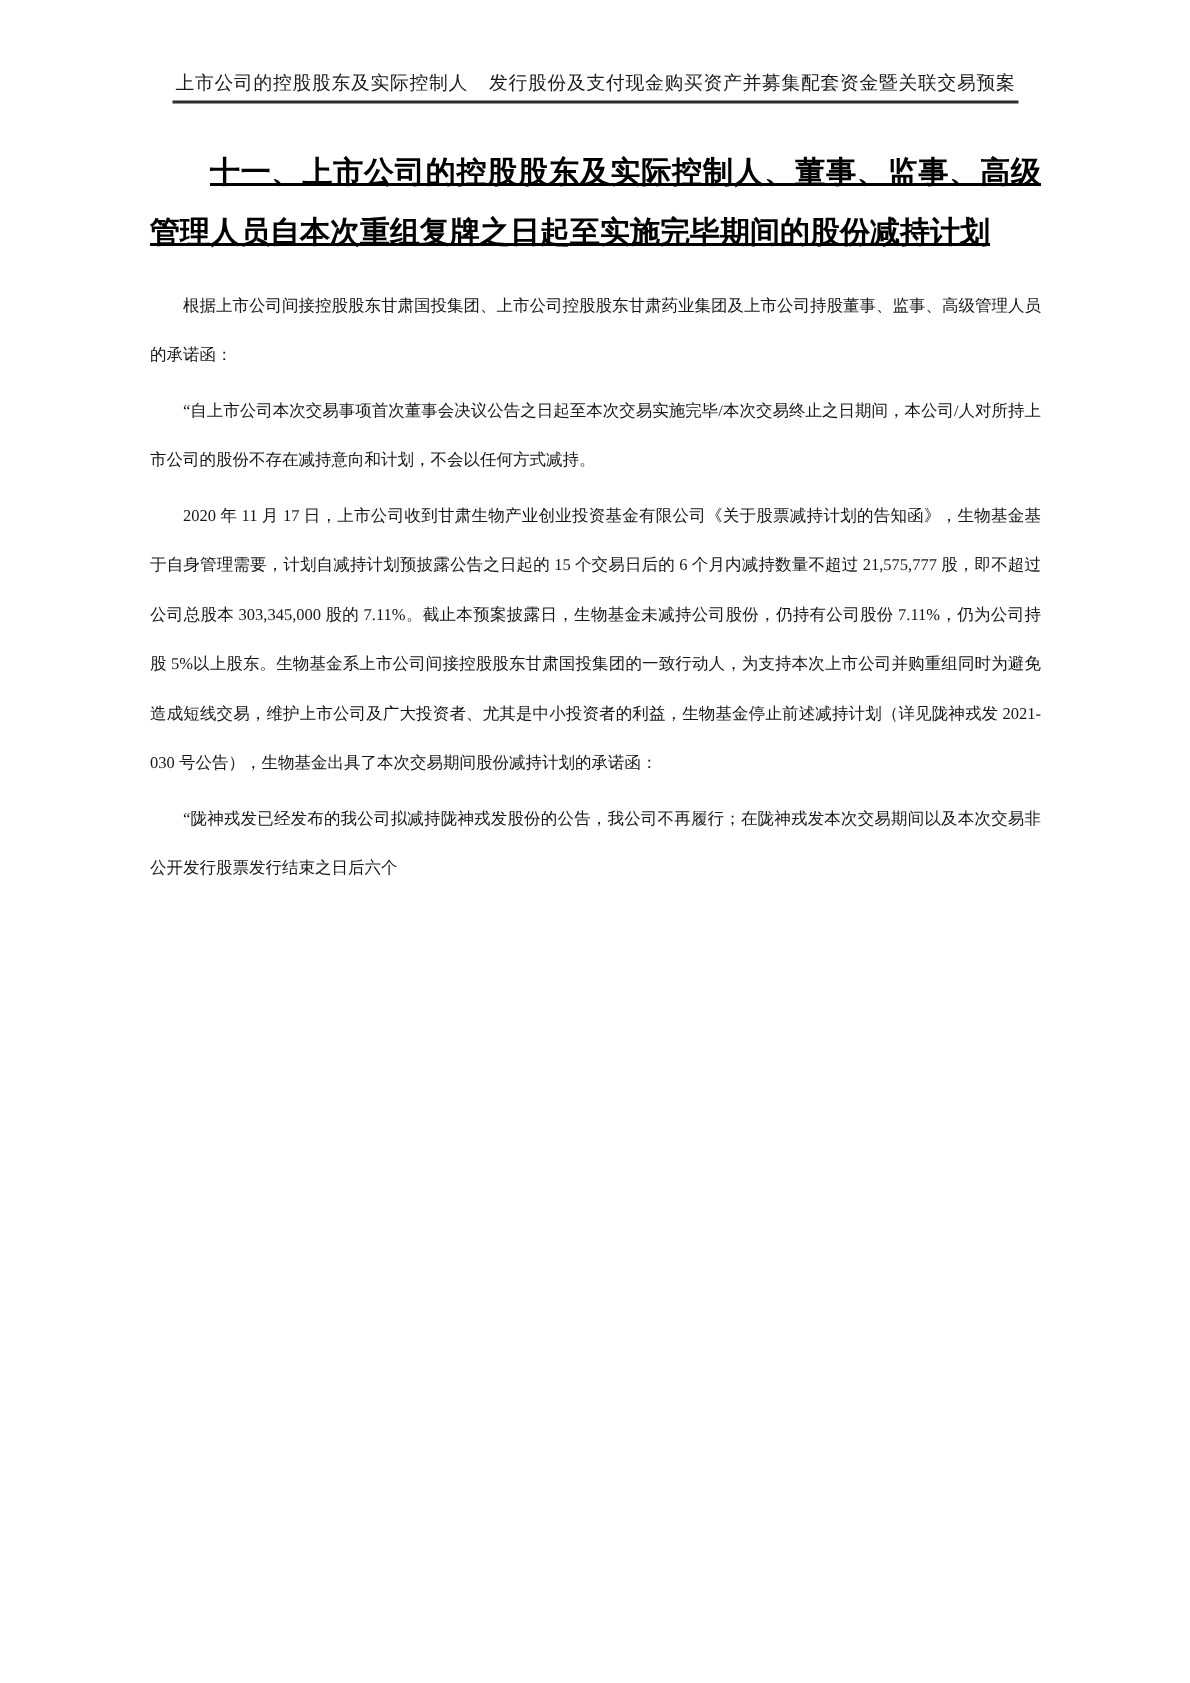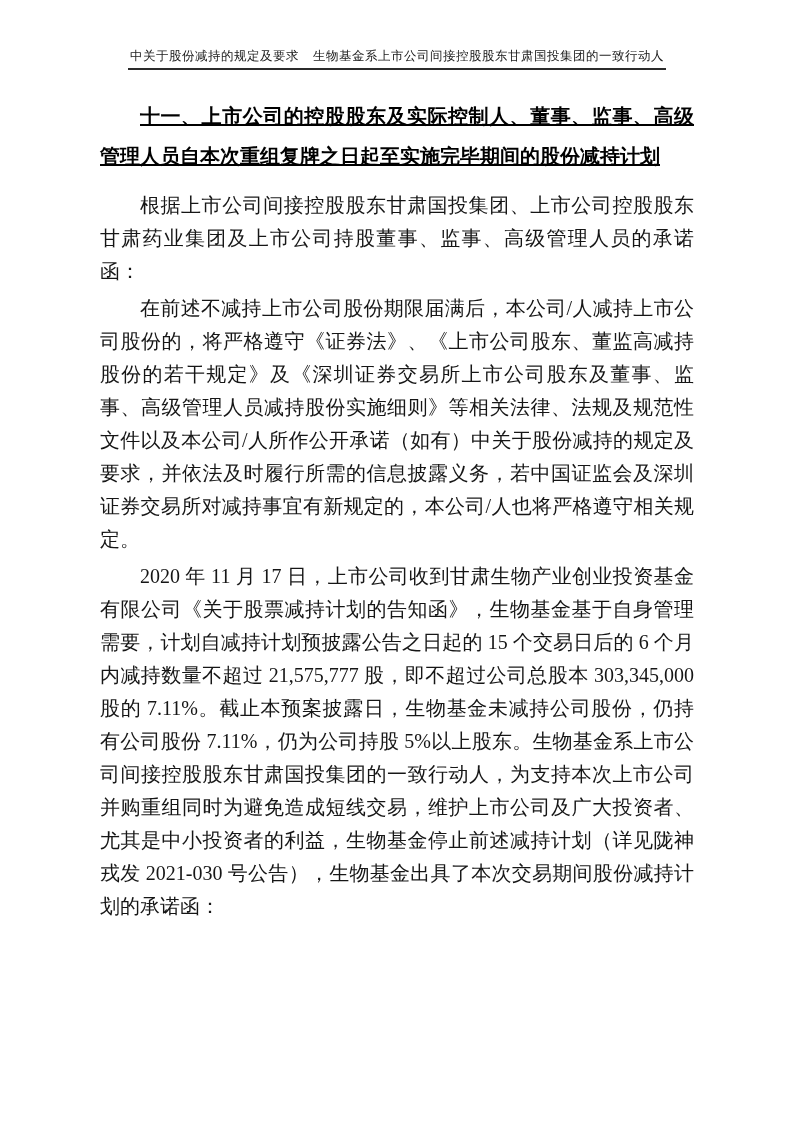--- a/index.html
+++ b/index.html
@@ -40,40 +40,41 @@
     font-size: 20px;
     font-weight: bold;
     line-height: 40px;
     text-indent: 2em;
     text-align: justify;
     margin: 0 0 13px 0;
     color: #000000;
     text-decoration: underline;
   }
   .body-text p {
-    font-size: 20px;
+    font-size: 11px;
     line-height: 33px;
     text-indent: 2em;
     text-align: justify;
     margin: 0 0 4px 0;
     color: #161616;
   }
 </style>
 </head>
 <body>
 
 <div class="page">
 
   <div class="doc-header">
     <span class="doc-header-inner">
-      <span class="doc-header-company">中关于股份减持的规定及要求</span><span>生物基金系上市公司间接控股股东甘肃国投集团的一致行动人</span>
+      <span class="doc-header-company">上市公司的控股股东及实际控制人</span><span>发行股份及支付现金购买资产并募集配套资金暨关联交易预案</span>
     </span>
   </div>
 
   <h1 class="sec-title">十一、上市公司的控股股东及实际控制人、董事、监事、高级管理人员自本次重组复牌之日起至实施完毕期间的股份减持计划</h1>
 
   <div class="body-text">
     <p>根据上市公司间接控股股东甘肃国投集团、上市公司控股股东甘肃药业集团及上市公司持股董事、监事、高级管理人员的承诺函：</p>
-    <p>在前述不减持上市公司股份期限届满后，本公司/人减持上市公司股份的，将严格遵守《证券法》、《上市公司股东、董监高减持股份的若干规定》及《深圳证券交易所上市公司股东及董事、监事、高级管理人员减持股份实施细则》等相关法律、法规及规范性文件以及本公司/人所作公开承诺（如有）中关于股份减持的规定及要求，并依法及时履行所需的信息披露义务，若中国证监会及深圳证券交易所对减持事宜有新规定的，本公司/人也将严格遵守相关规定。</p>
+    <p>“自上市公司本次交易事项首次董事会决议公告之日起至本次交易实施完毕/本次交易终止之日期间，本公司/人对所持上市公司的股份不存在减持意向和计划，不会以任何方式减持。</p>
     <p>2020 年 11 月 17 日，上市公司收到甘肃生物产业创业投资基金有限公司《关于股票减持计划的告知函》，生物基金基于自身管理需要，计划自减持计划预披露公告之日起的 15 个交易日后的 6 个月内减持数量不超过 21,575,777 股，即不超过公司总股本 303,345,000 股的 7.11%。截止本预案披露日，生物基金未减持公司股份，仍持有公司股份 7.11%，仍为公司持股 5%以上股东。生物基金系上市公司间接控股股东甘肃国投集团的一致行动人，为支持本次上市公司并购重组同时为避免造成短线交易，维护上市公司及广大投资者、尤其是中小投资者的利益，生物基金停止前述减持计划（详见陇神戎发 2021-030 号公告），生物基金出具了本次交易期间股份减持计划的承诺函：</p>
+    <p>“陇神戎发已经发布的我公司拟减持陇神戎发股份的公告，我公司不再履行；在陇神戎发本次交易期间以及本次交易非公开发行股票发行结束之日后六个</p>
   </div>
 
 </div>
 
 </body></html>

